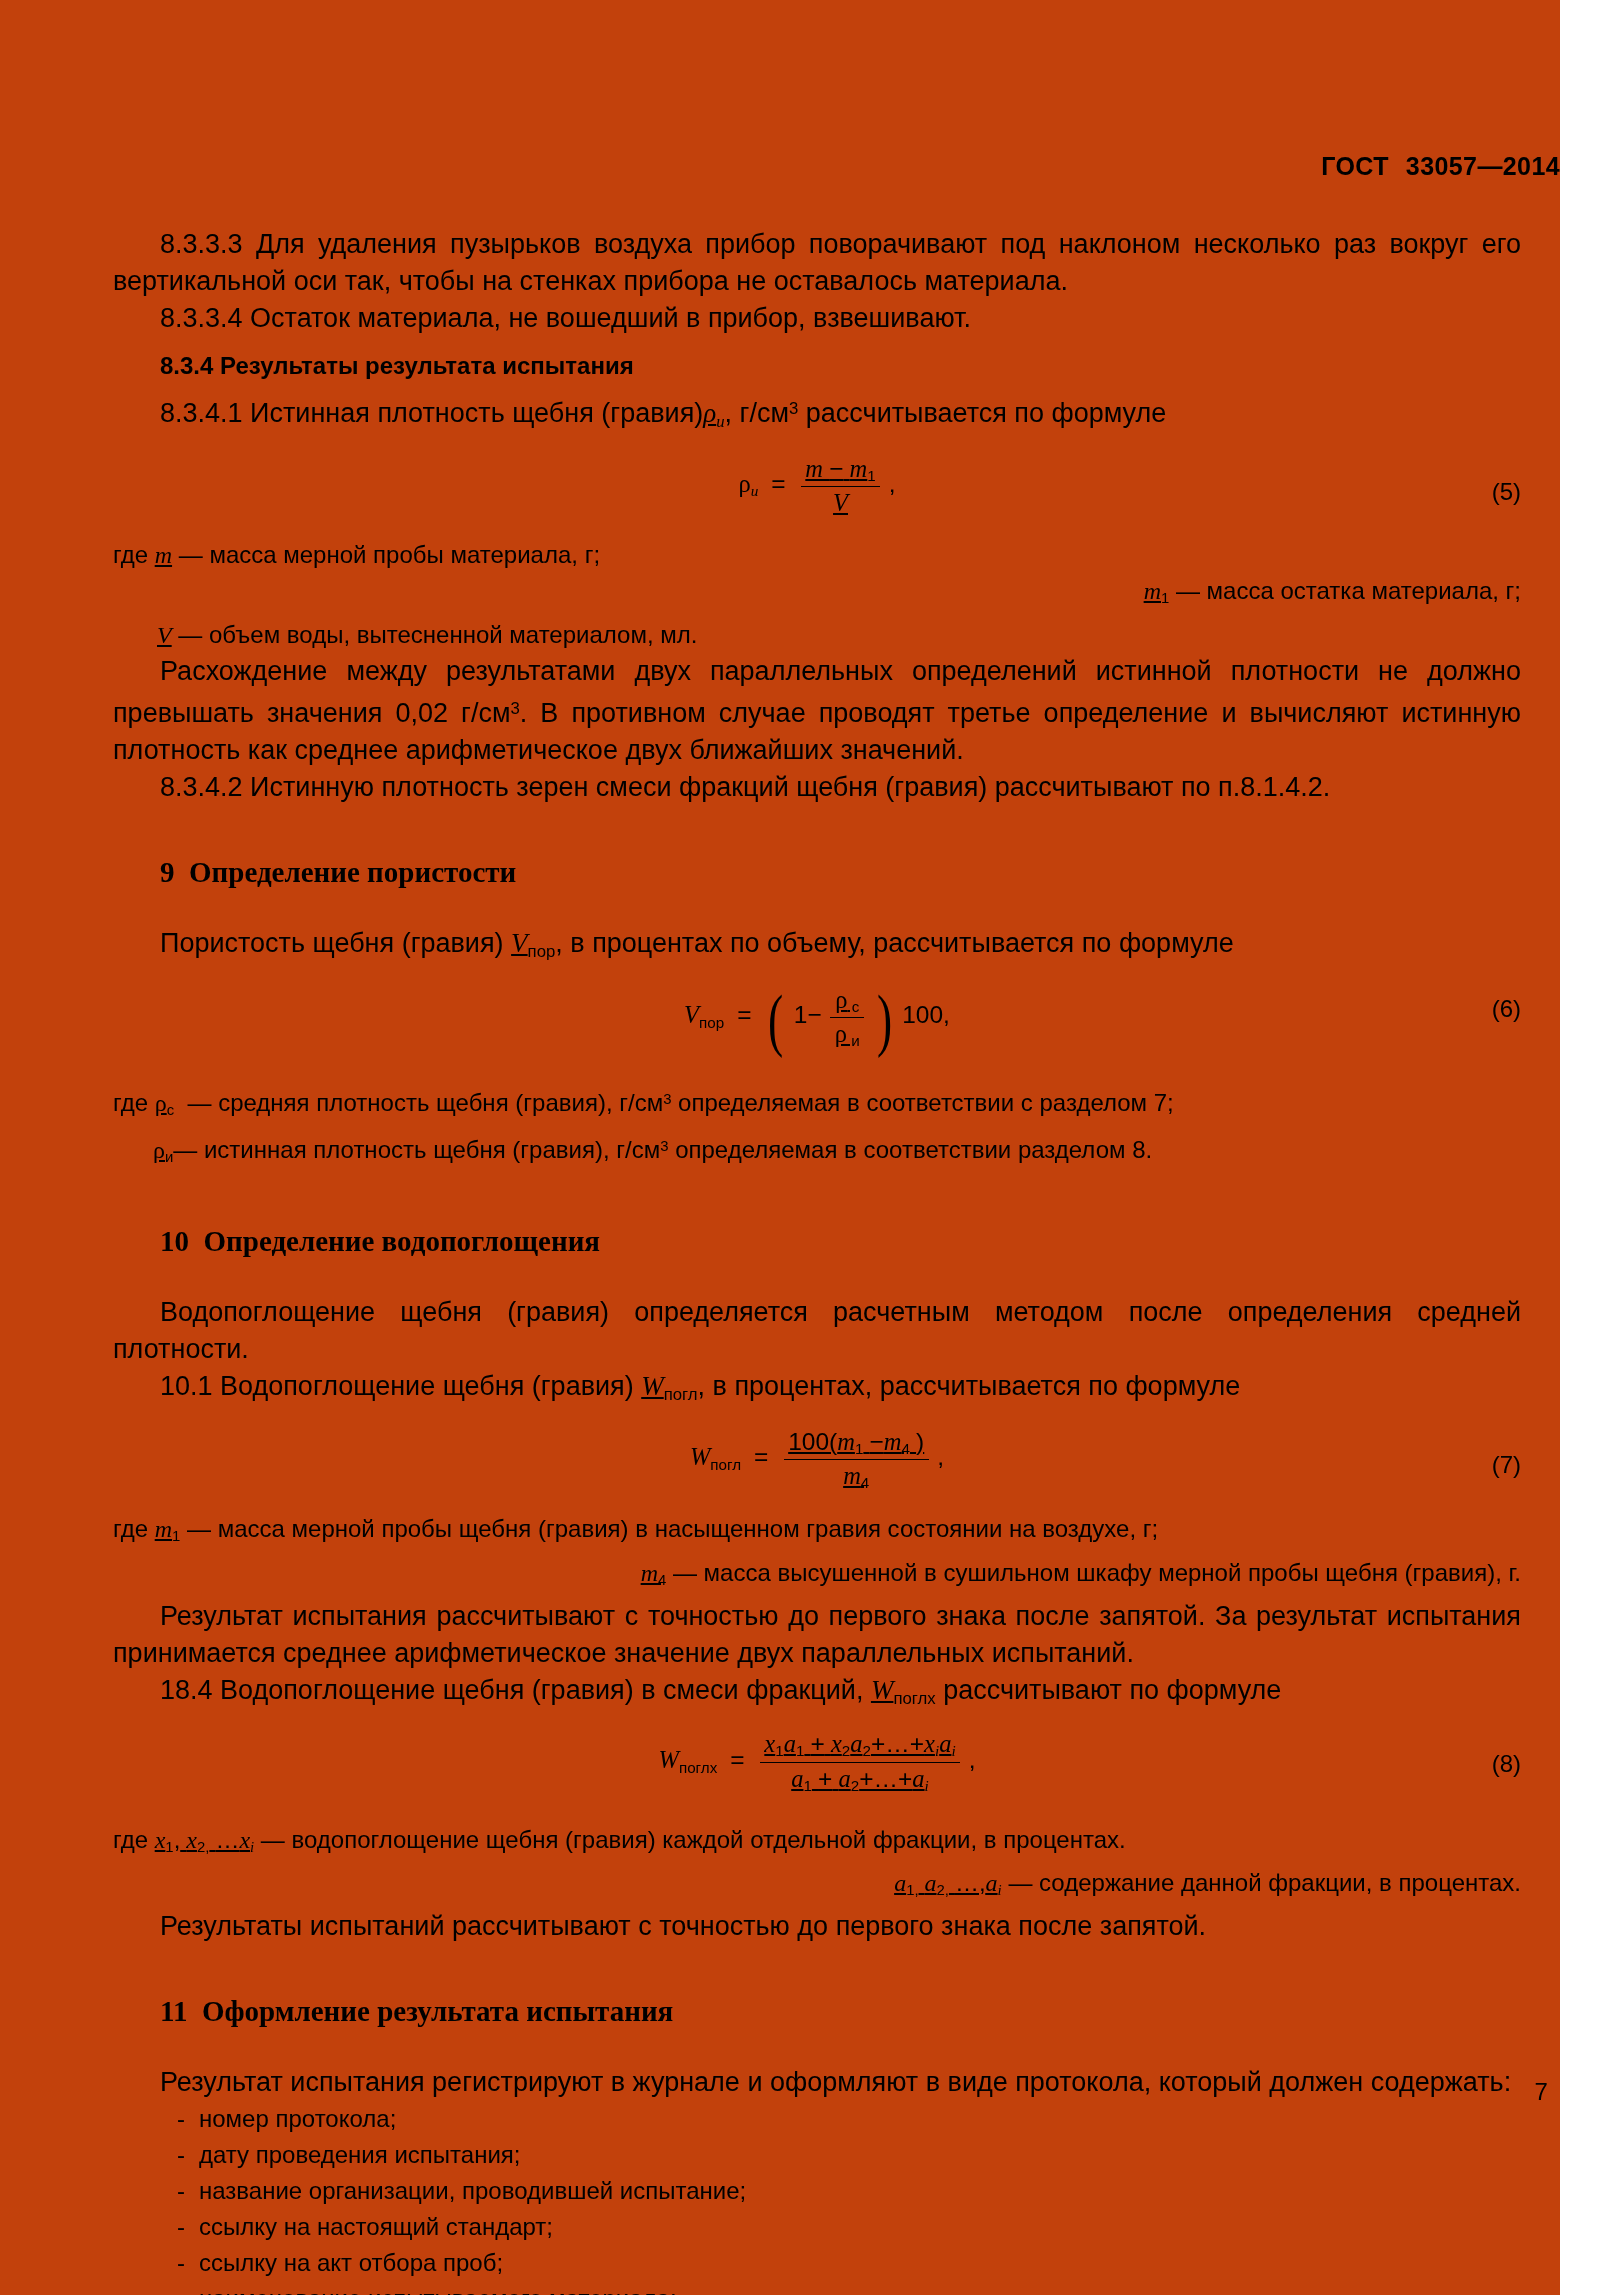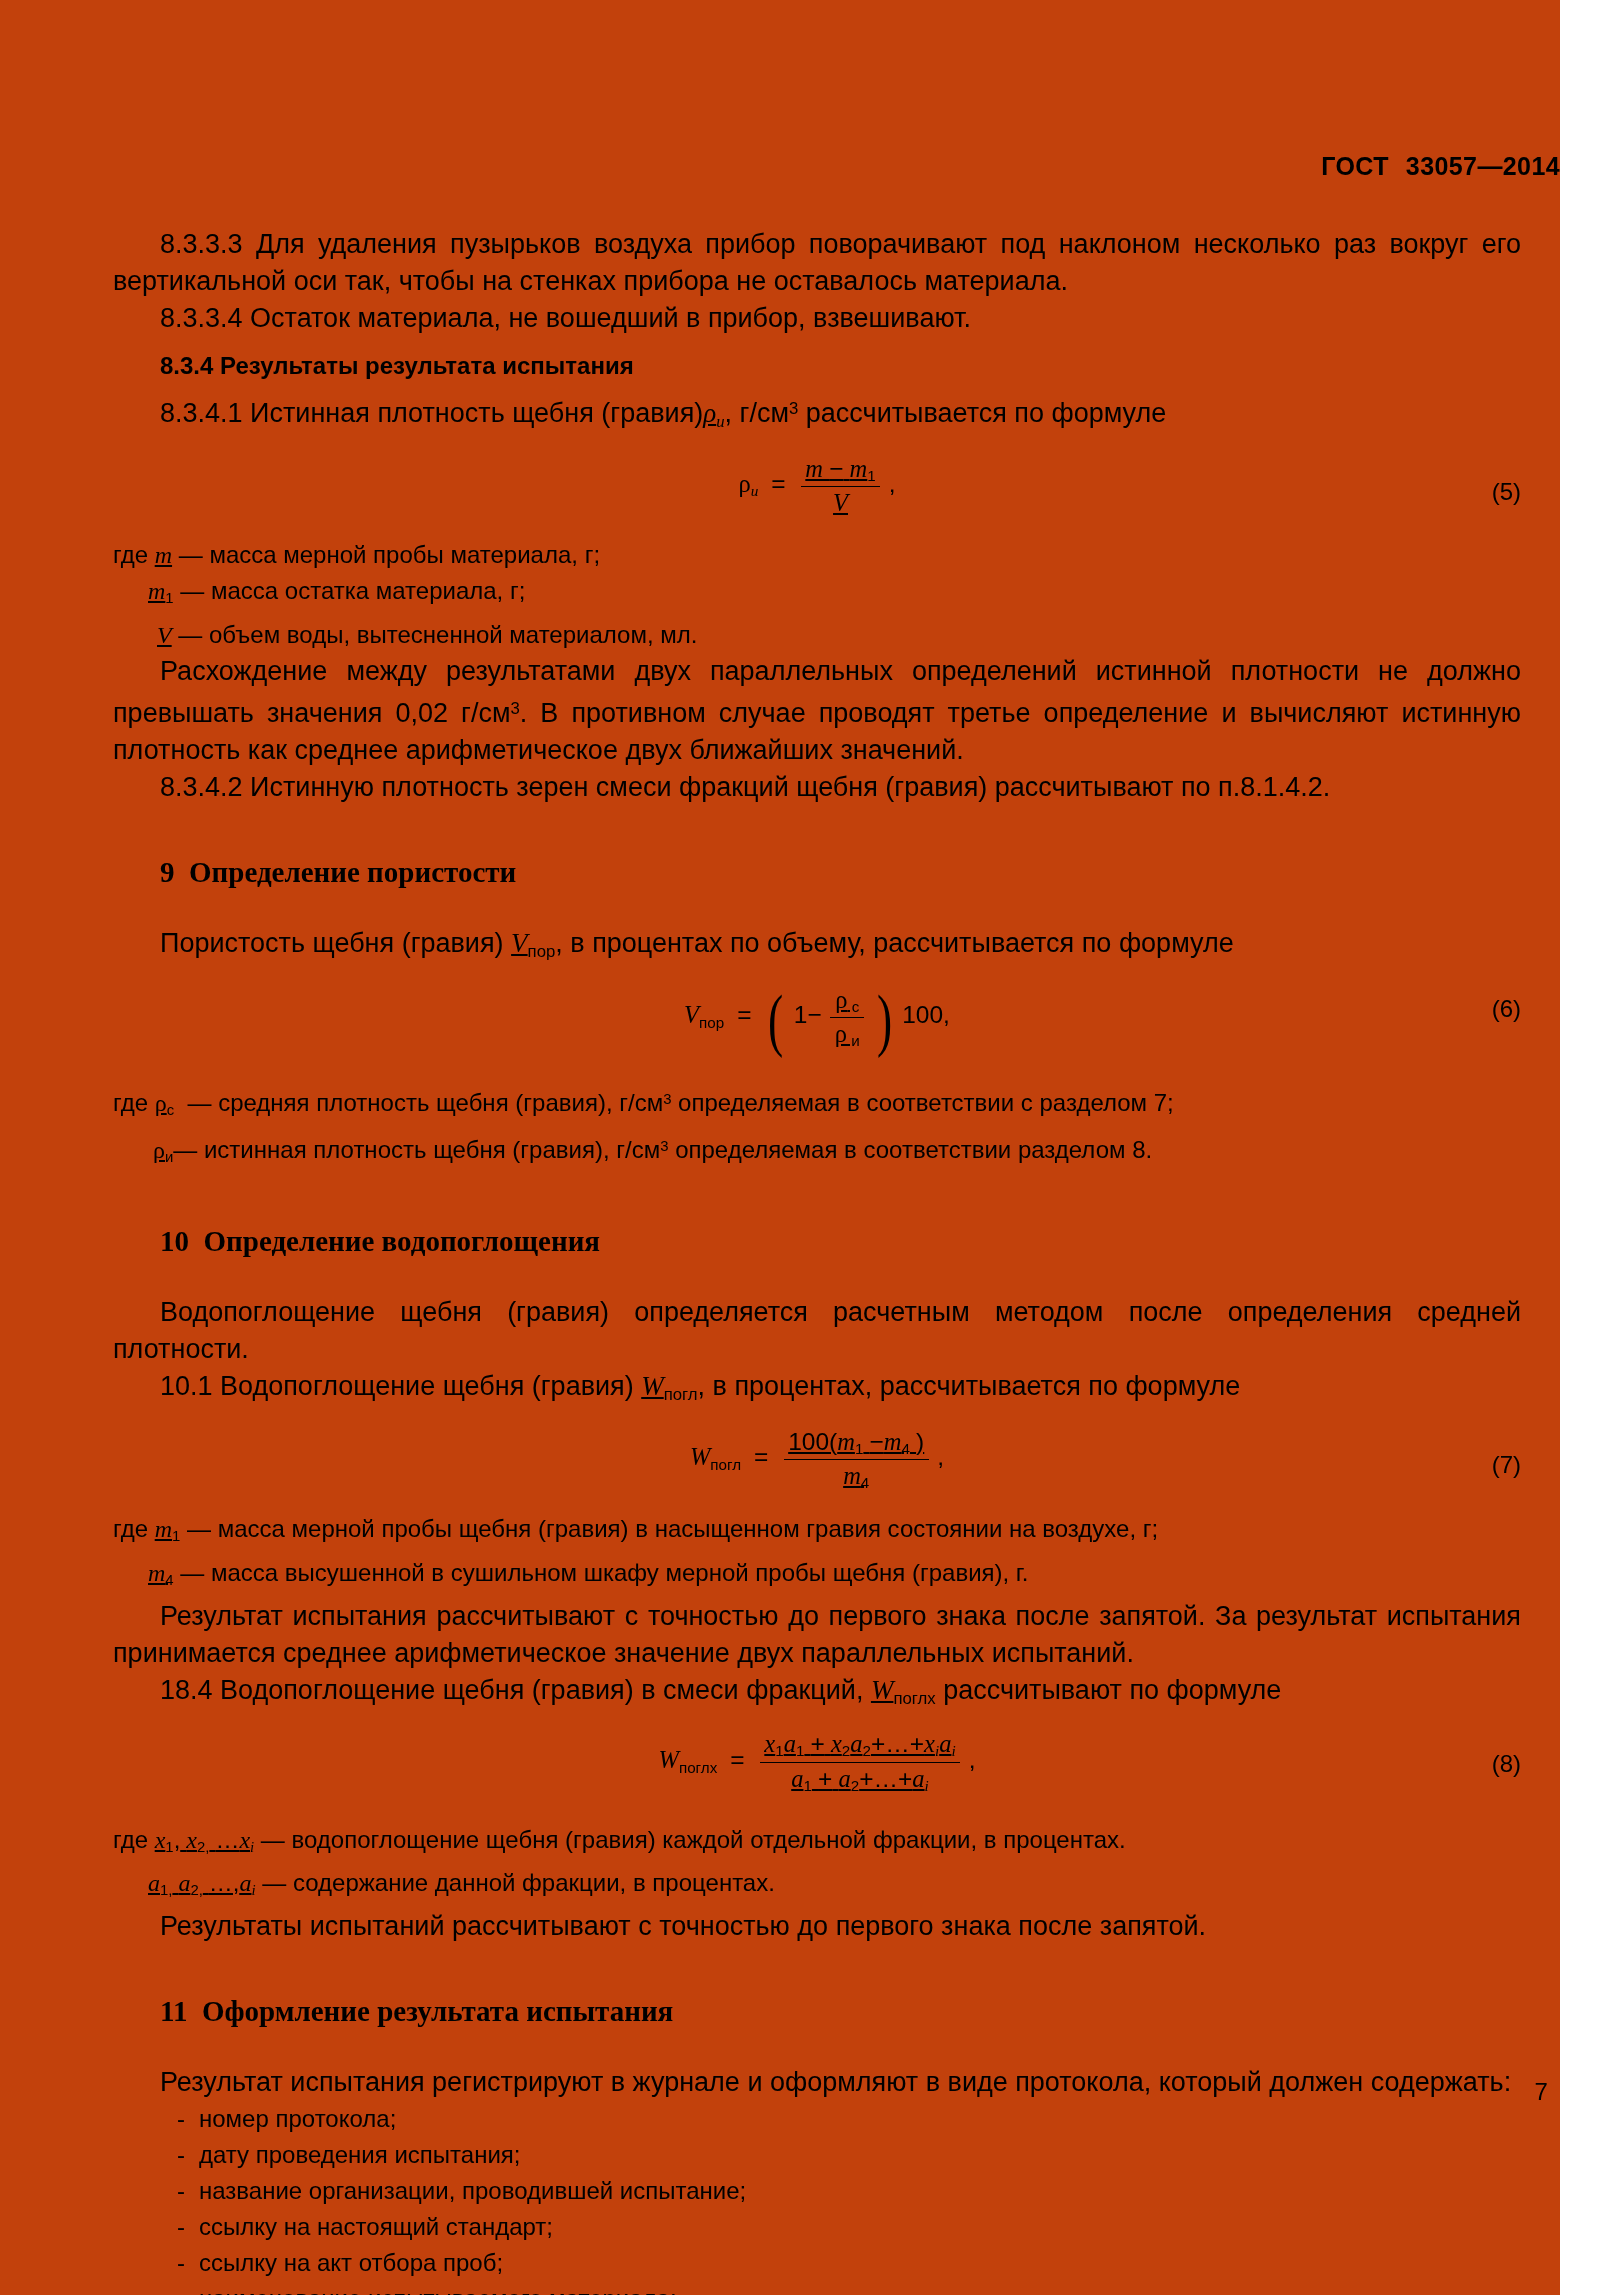--- a/index.html
+++ b/index.html
@@ -83,21 +83,21 @@
   .sec-gap-after { height: 34px; }
 
   
   .where-block { margin: 0; }
   .where-line {
     font-size: 24px;
     line-height: 36px;
     white-space: nowrap;
   }
   .where-line .lead { display: inline-block; }
-  .where-line.ind1 { padding-left: 35px; }
+  .where-line.ind1 { padding-left: 35px; text-align: right; }
   .where-line.ind2 { padding-left: 44px; }
   .where-line.ind3 { padding-left: 40px; }
 
   
   ul.dash-list {
     list-style: none;
     margin: 0;
     padding: 0;
   }
   ul.dash-list li {

